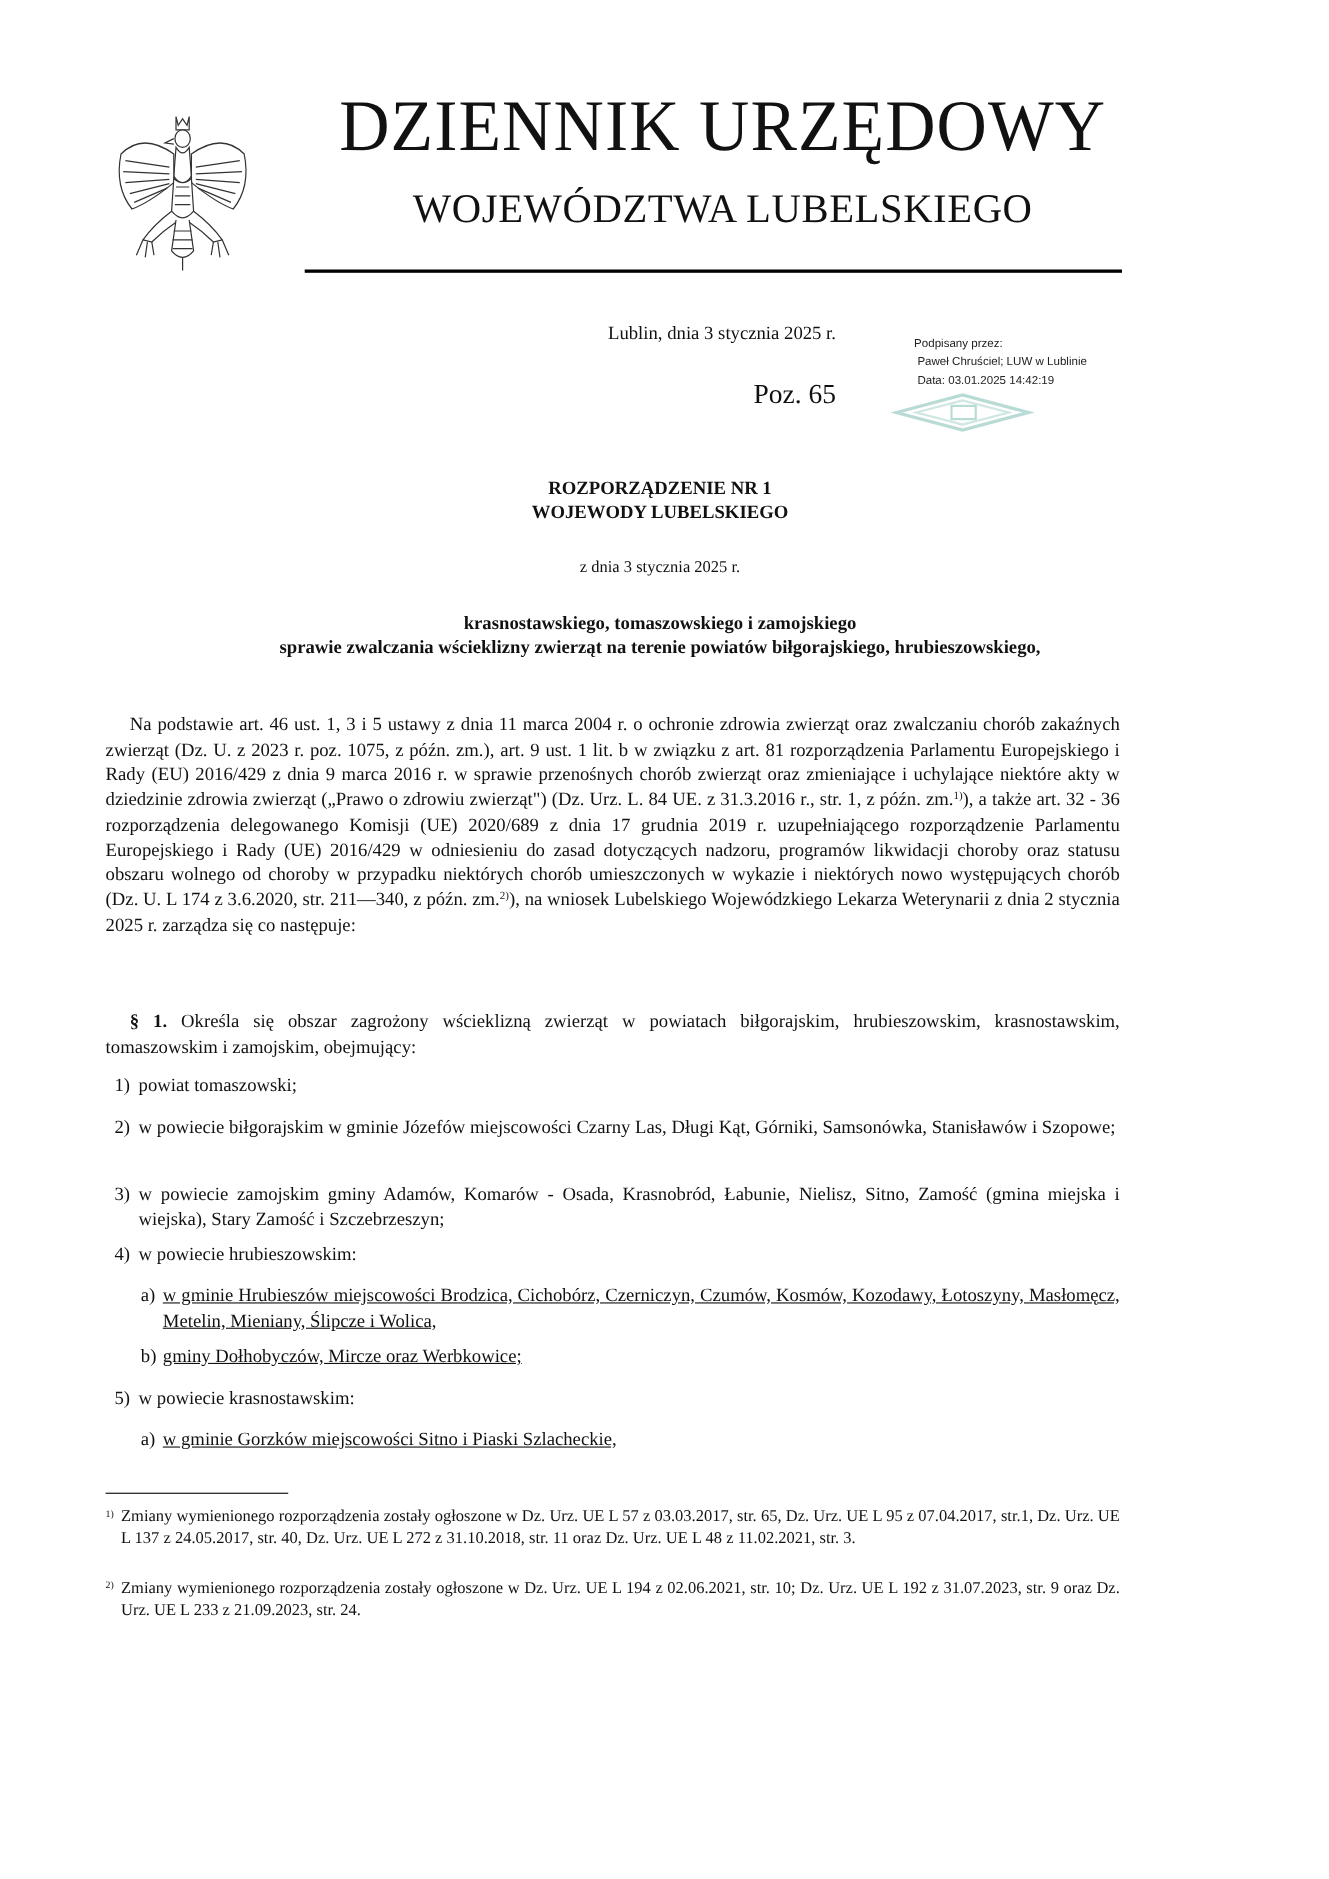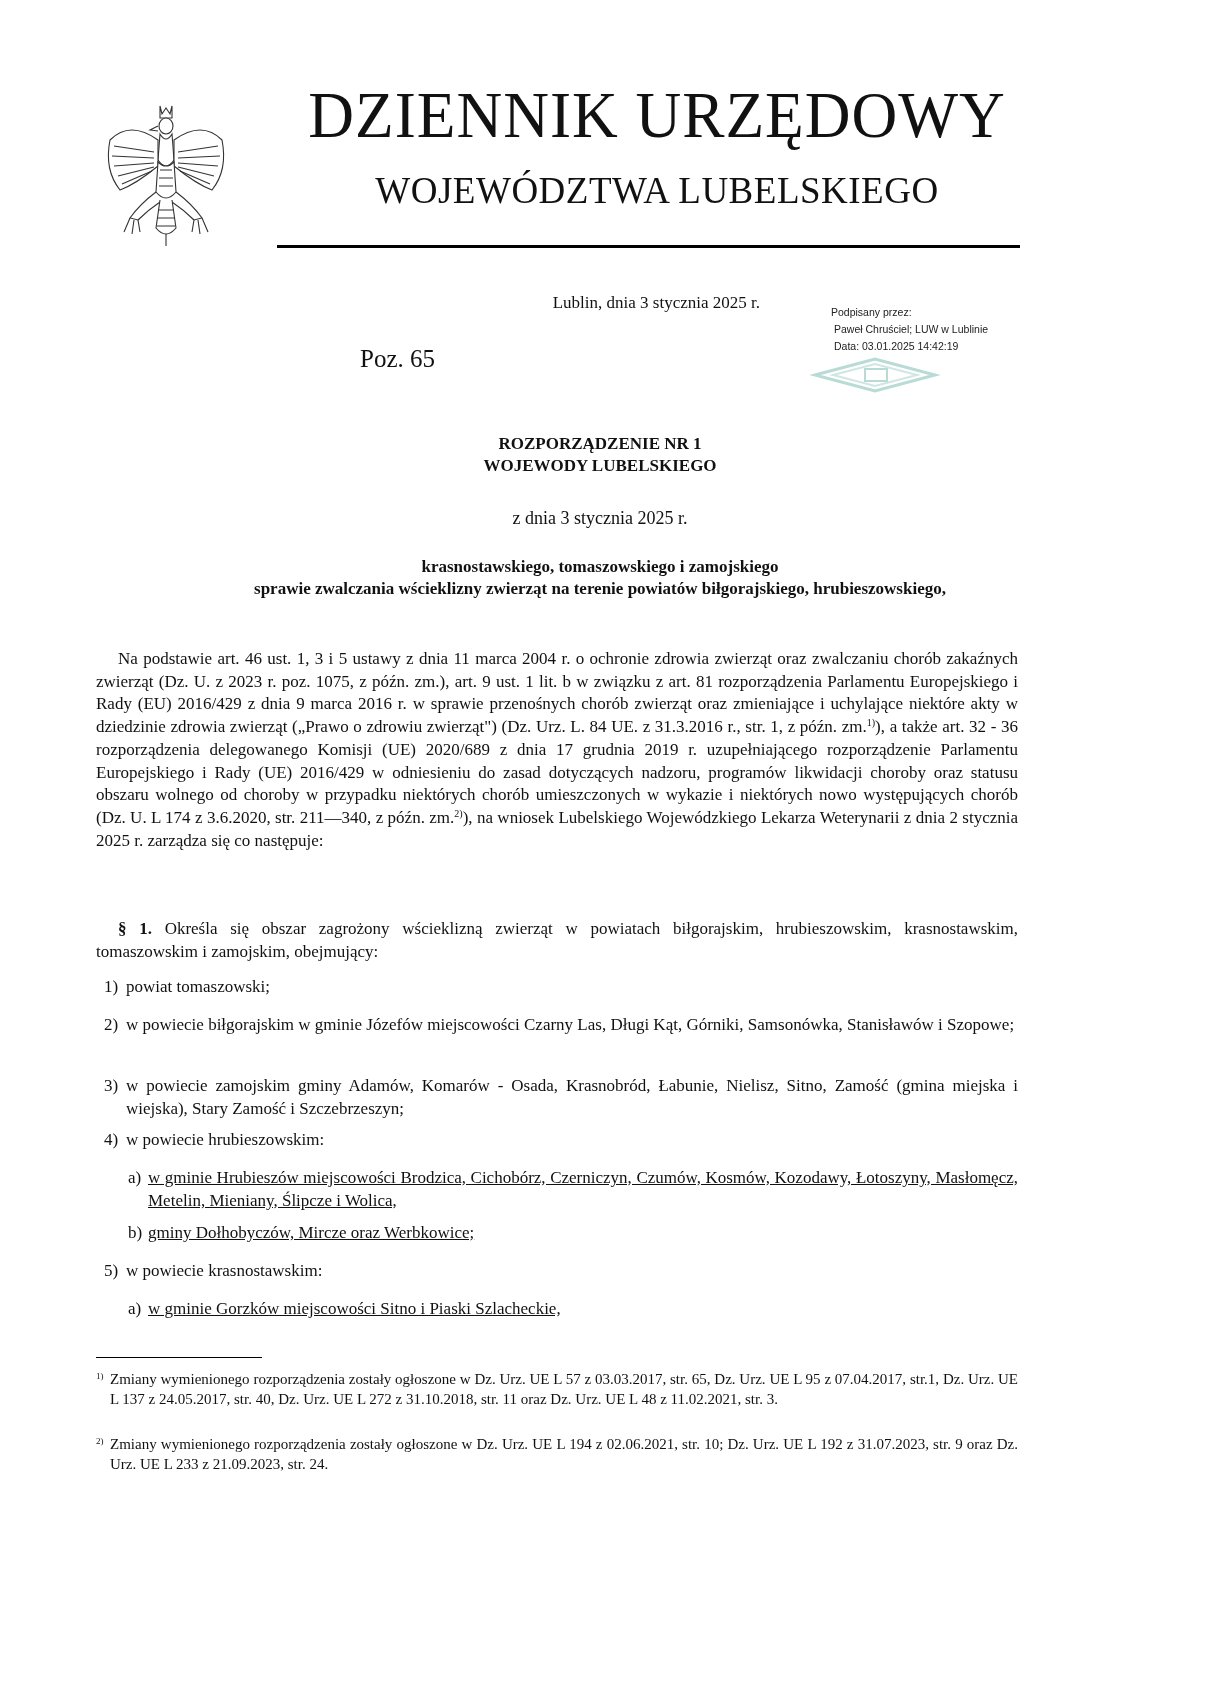--- a/index.html
+++ b/index.html
@@ -24,36 +24,36 @@
     .masthead-rule {
       position: absolute; left: 277px; top: 245px; width: 743px; height: 3px; background: #000;
     }
 
     .pub-date {
       position: absolute; left: 360px; top: 293px; width: 400px;
       font-size: 17px; text-align: right;
     }
     .pub-pos {
       position: absolute; left: 360px; top: 345px; width: 400px;
-      font-size: 25px; text-align: left;
+      font-size: 25px; text-align: right;
     }
 
     .signature { position: absolute; left: 812px; top: 304px; width: 200px;
       font-family: Liberation Sans, sans-serif; font-size: 10.5px; color: #222; line-height: 17px; margin-left: 19px; }
     .signature .sig-line { white-space: nowrap; }
     .signature .sig-indent { padding-left: 3px; }
     .sig-stamp { position: absolute; left: 805px; top: 355px; width: 140px; height: 40px; }
 
     .act-title {
       position: absolute; left: 150px; top: 433px; width: 900px;
       font-size: 17px; font-weight: bold; text-align: center; line-height: 22px;
     }
     .act-date {
       position: absolute; left: 150px; top: 508px; width: 900px;
-      font-size: 18px; text-align: center;
+      font-size: 15px; text-align: center;
     }
     .act-subject {
       position: absolute; left: 110px; top: 556px; width: 980px;
       font-size: 17px; font-weight: bold; text-align: center; line-height: 22px;
     }
 
     .body-text {
       position: absolute; left: 96px; width: 922px;
       font-size: 17px; line-height: 22.7px; text-align: justify;
     }

